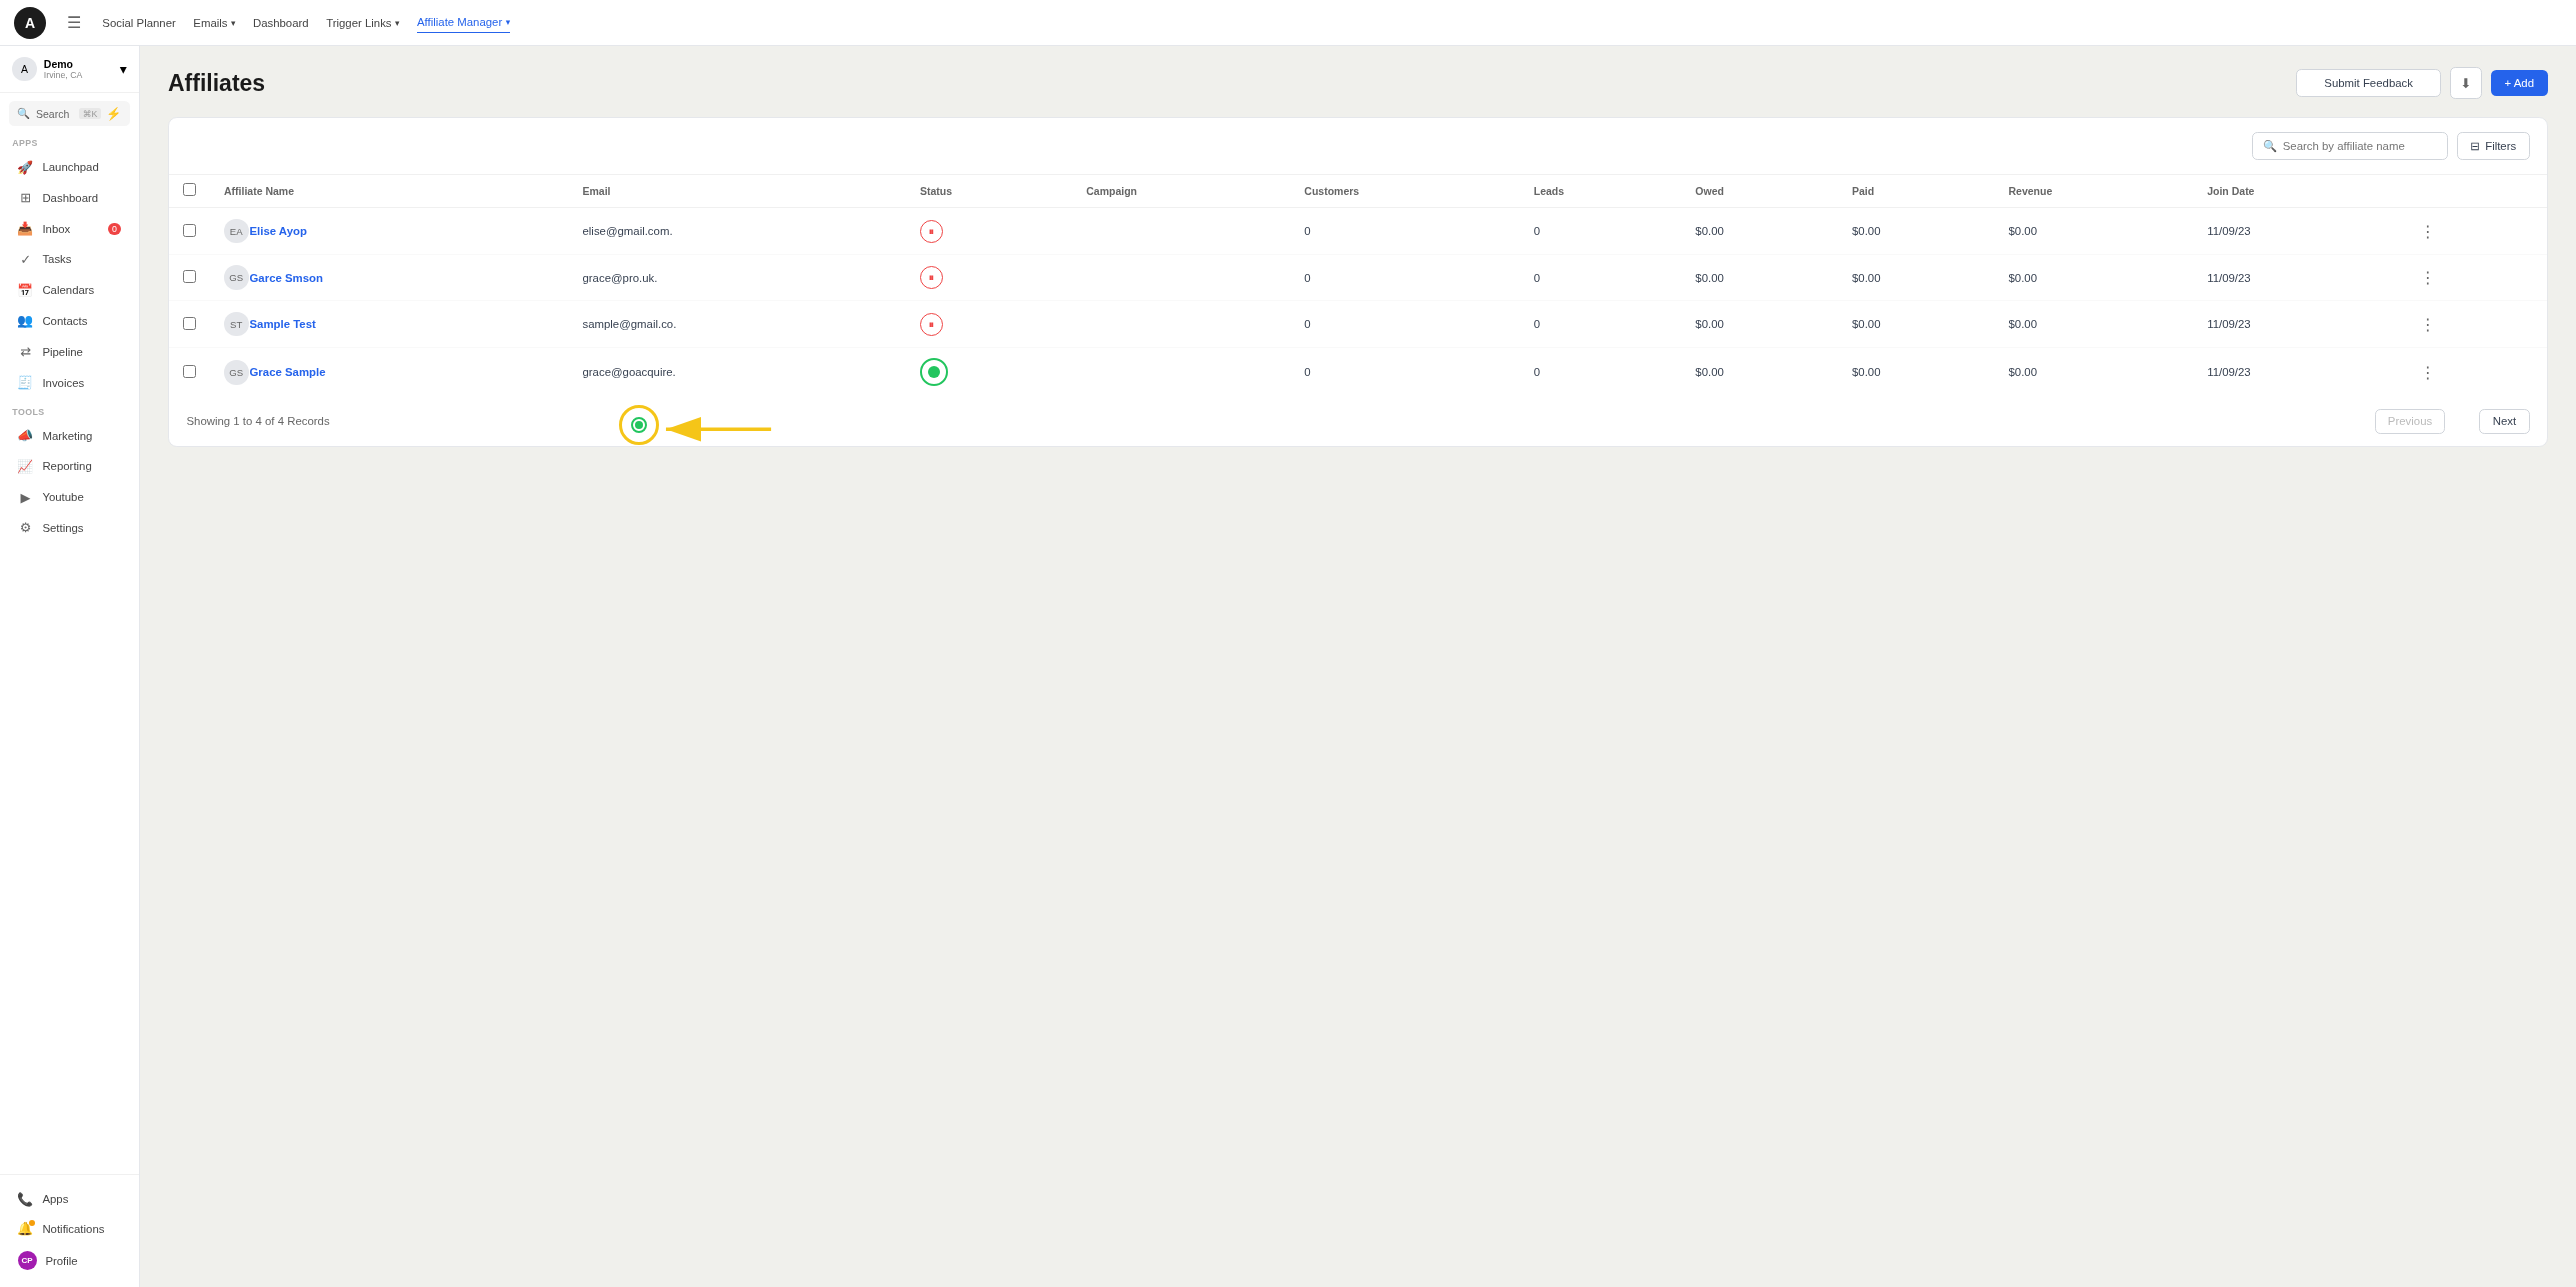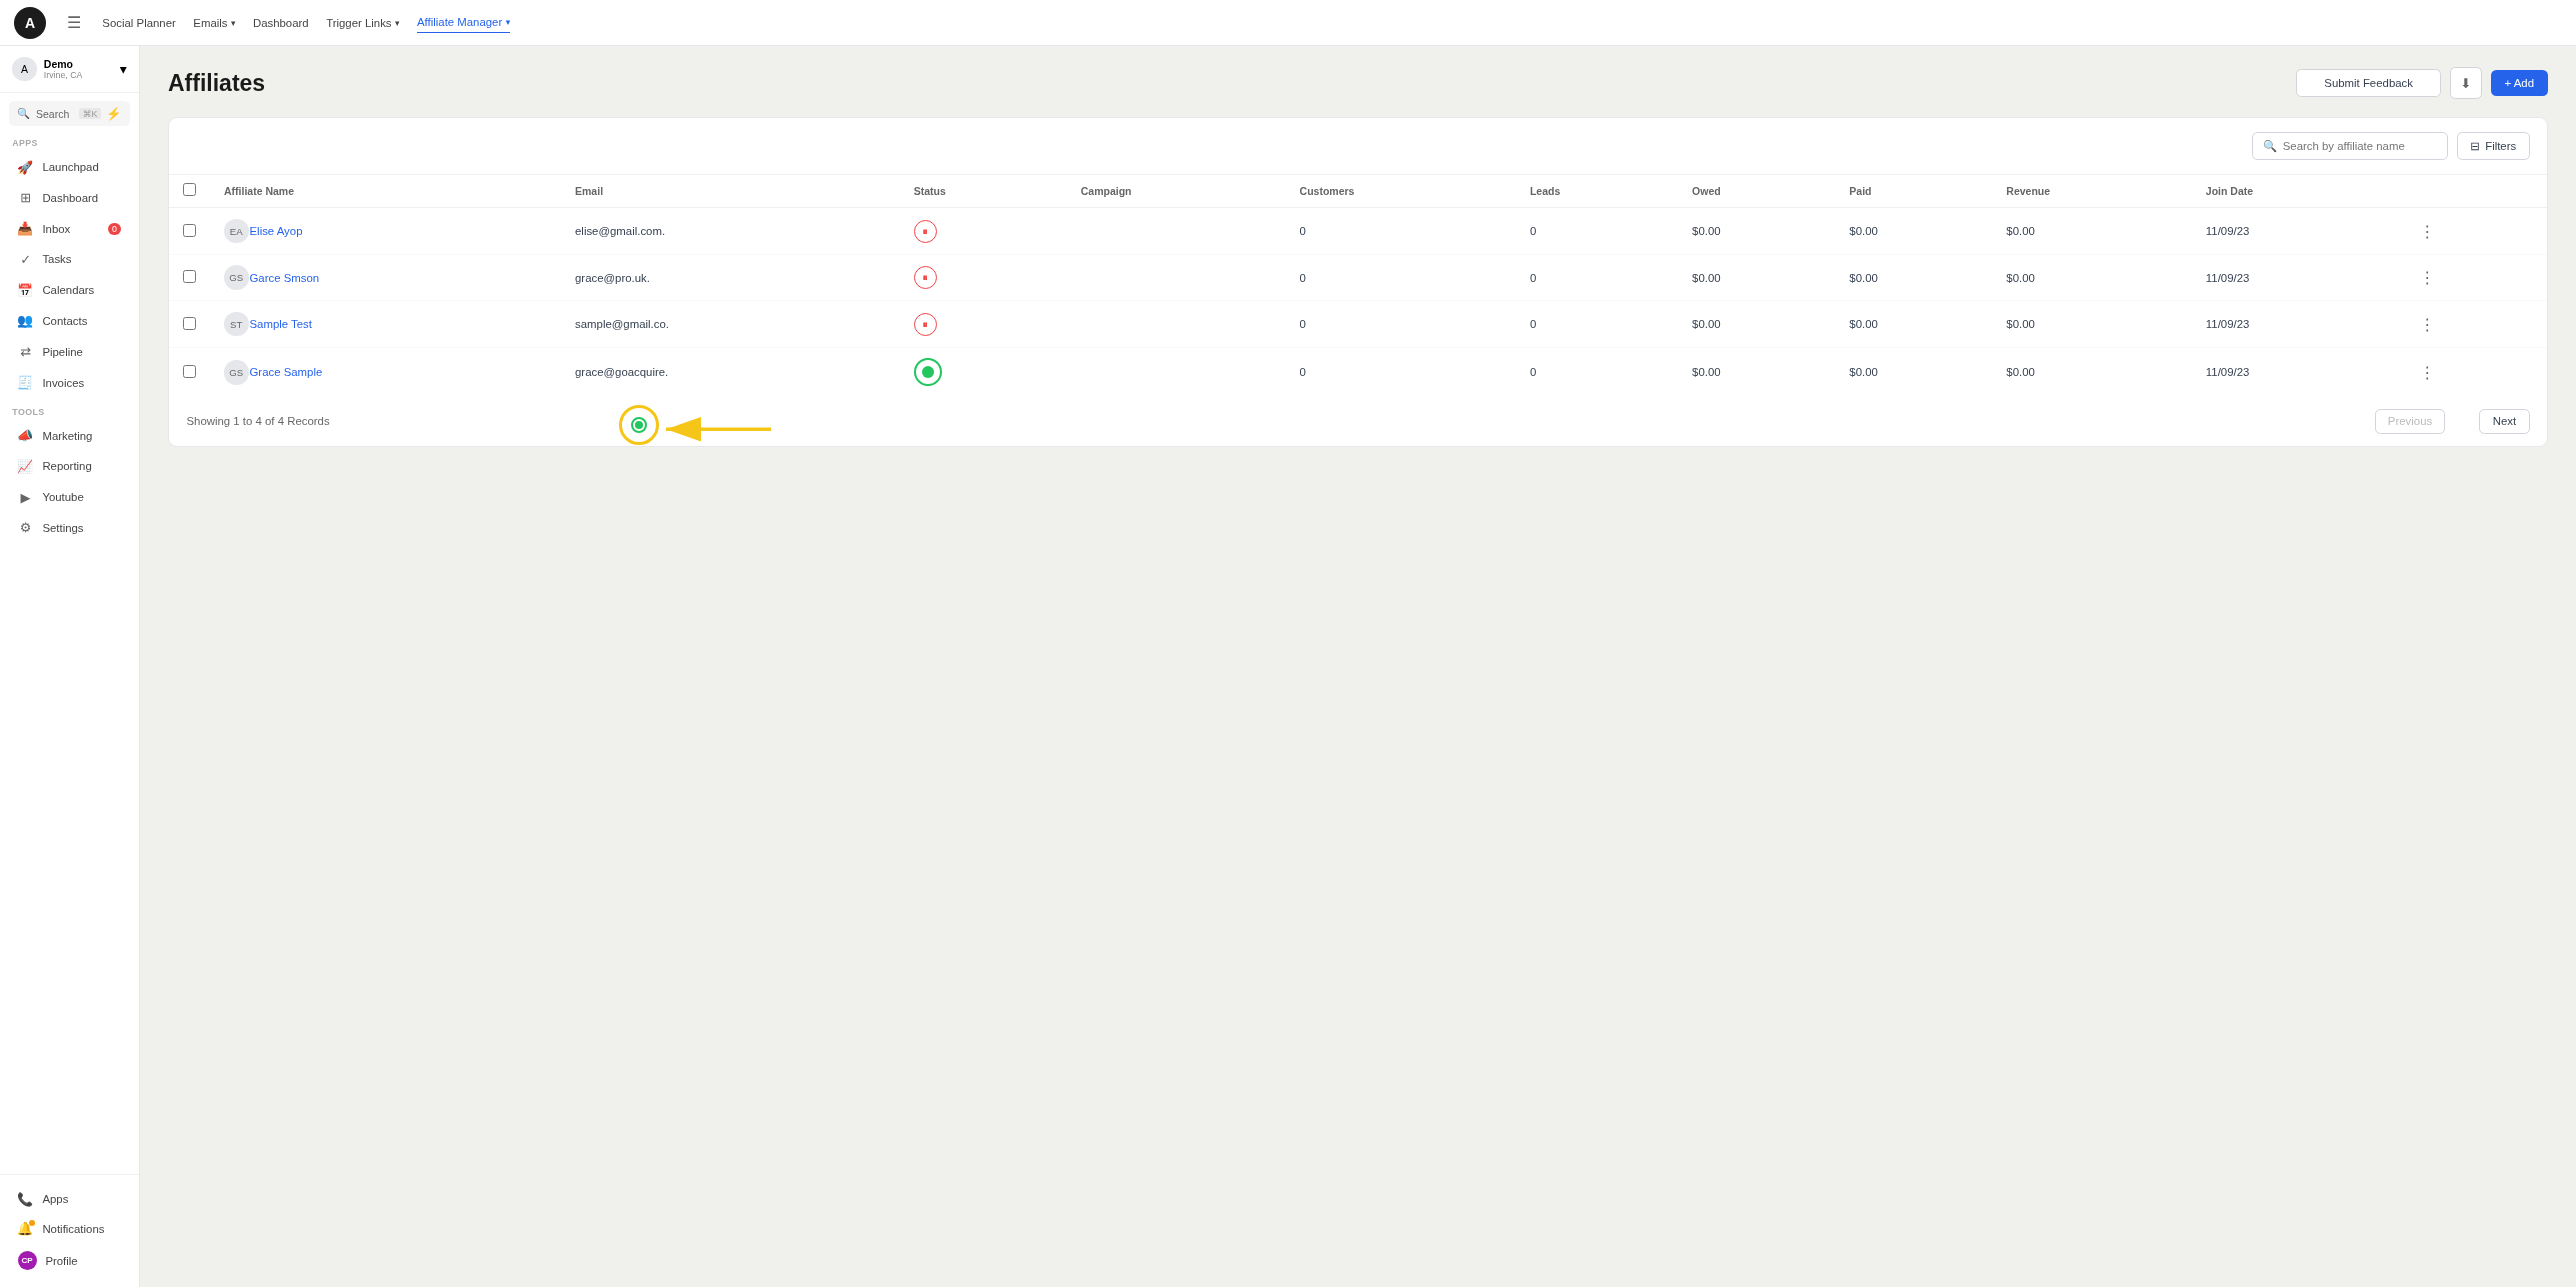--- a/index.html
+++ b/index.html
@@ -167,21 +167,21 @@
     .affiliates-table .checkbox-col { width: 28px; }
 
     .affiliate-name-cell {
       display: flex; align-items: center; gap: 1px;
     }
     .affiliate-avatar {
       width: 24.5px; height: 24.5px; background: #e5e7eb; border-radius: 50%;
       display: flex; align-items: center; justify-content: center; font-size: 9.6px; color: #666;
       flex-shrink: 0;
     }
-    .affiliate-name-link { color: #2563eb; cursor: pointer; }
+    .affiliate-name-link { color: #2563eb; cursor: pointer; font-weight: bold; }
 
     .status-badge-paused {
       width: 23px; height: 23px; border: 1.8px solid #ef4444; border-radius: 50%;
       display: flex; align-items: center; justify-content: center; color: #ef4444;
       font-size: 10.5px; font-weight: bold;
     }
     .status-badge-active {
       width: 28px; height: 28px; border: 2.6px solid #22c55e; border-radius: 50%;
       display: flex; align-items: center; justify-content: center;
       background: #fff; position: relative;

